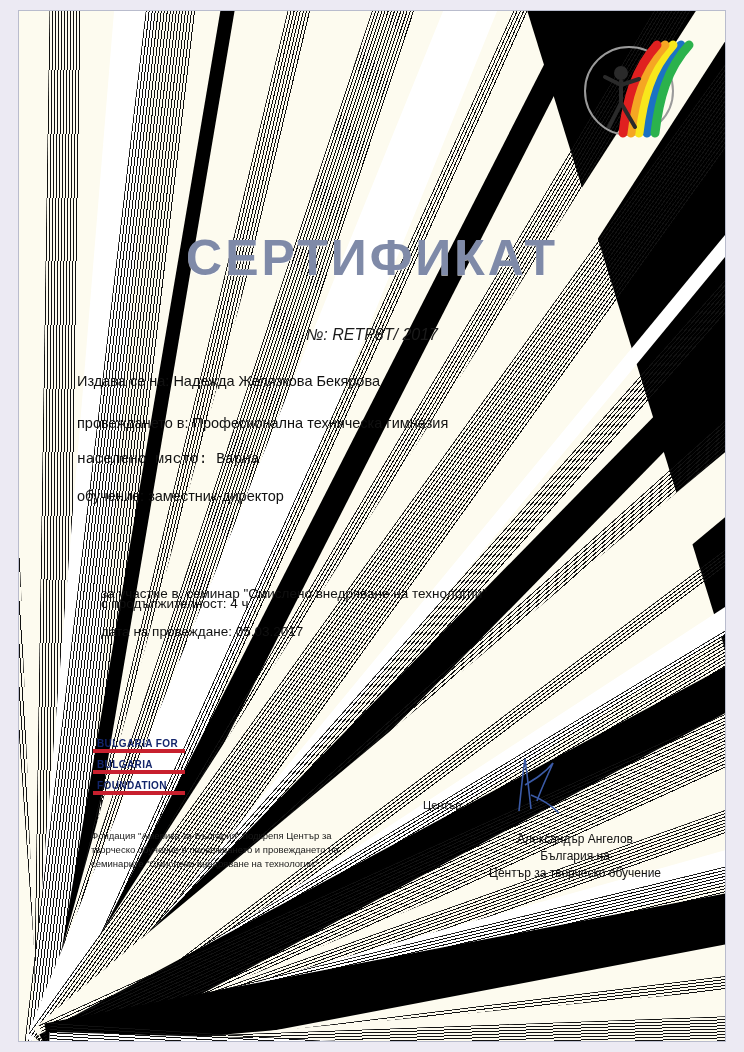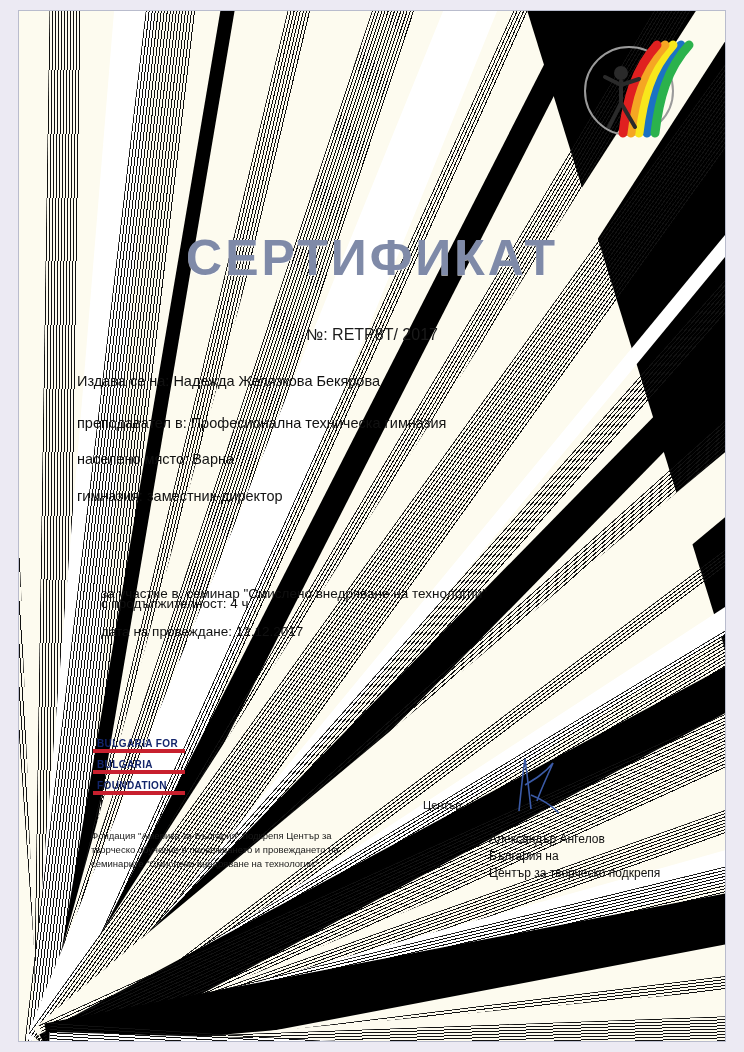--- a/index.html
+++ b/index.html
@@ -103,31 +103,32 @@
     text-shadow: 0 1px 0 rgba(255,255,255,.6);
     font-family: "Liberation Sans", sans-serif;
   }
   .doc-number {
     position: absolute;
     left: 0; right: 0;
     top: 315px;
     text-align: center;
     font-size: 16px;
     color: #1b1b1b;
+    font-style: italic;
   }
   .field {
     position: absolute;
     left: 58px;
     font-size: 14.5px;
     color: #111;
     white-space: nowrap;
   }
   .f1 { top: 362px; text-align: right; }
   .f2 { top: 404px; }
-  .f3 { top: 440px; }
+  .f3 { top: 440px; font-family: Liberation Mono, monospace; }
   .f4 { top: 477px; }
 
   .para {
     position: absolute;
     left: 82px;
     font-size: 13.5px;
     color: #111;
     white-space: nowrap;
   }
   .p1 { top: 575px; }
@@ -184,21 +185,21 @@
     width: 70px;
     height: 70px;
   }
   .sign-block {
     position: absolute;
     left: 470px;
     top: 820px;
     font-size: 12px;
     color: #111;
     line-height: 17px;
-    text-align: left;
+    text-align: center;
   }
 </style>
 </head>
 <body>
 
 <div class="page">
   <div class="certificate">
 
     <div class="black-wedge"></div>
     <div class="cream-base"></div>
@@ -260,27 +261,27 @@
       </svg>
     </div>
 
     <div class="content">
 
       <div class="title">СЕРТИФИКАТ</div>
 
       <div class="doc-number">№: RETP8T/ 2017</div>
 
       <div class="field f1">Издава се на: Надежда Желязкова Бекярова</div>
-      <div class="field f2">преподавател в: Професионална техническа гимназия</div>
+      <div class="field f2">провеждането в: Професионална техническа гимназия</div>
       <div class="field f3">населено място: Варна</div>
-      <div class="field f4">гимназия: заместник-директор</div>
+      <div class="field f4">обучение: заместник-директор</div>
 
       <div class="para p1">за участие в: семинар "Смислено внедряване на технологии"</div>
       <div class="para p2">с продължителност: 4 ч.</div>
-      <div class="para p3">дата на провеждане: 12.12.2017</div>
+      <div class="para p3">дата на провеждане: 05.03.2017</div>
 
       <div class="abf">
         <div class="line">BULGARIA FOR</div>
         <div class="line">BULGARIA</div>
         <div class="line">FOUNDATION</div>
         <div class="bar bar1"></div>
         <div class="bar bar2"></div>
         <div class="bar bar3"></div>
       </div>
 
@@ -292,18 +293,18 @@
         <svg viewBox="0 0 70 70" width="70" height="70">
           <path d="M12 60 C 14 40, 16 20, 18 8 C 20 22, 22 40, 24 58" stroke="#3b5aa6" stroke-width="1.6" fill="none"></path>
           <path d="M18 34 C 28 28, 38 22, 46 12 C 40 26, 34 38, 30 50" stroke="#3b5aa6" stroke-width="1.6" fill="none"></path>
           <path d="M24 44 C 34 48, 44 54, 52 62" stroke="#3b5aa6" stroke-width="1.4" fill="none"></path>
         </svg>
       </div>
 
       <div class="sign-block">
         <div>Александър Ангелов</div>
         <div>България на</div>
-        <div>Център за творческо подкрепя</div>
+        <div>Център за творческо обучение</div>
       </div>
 
     </div>
   </div>
 </div>
 
 </body></html>

